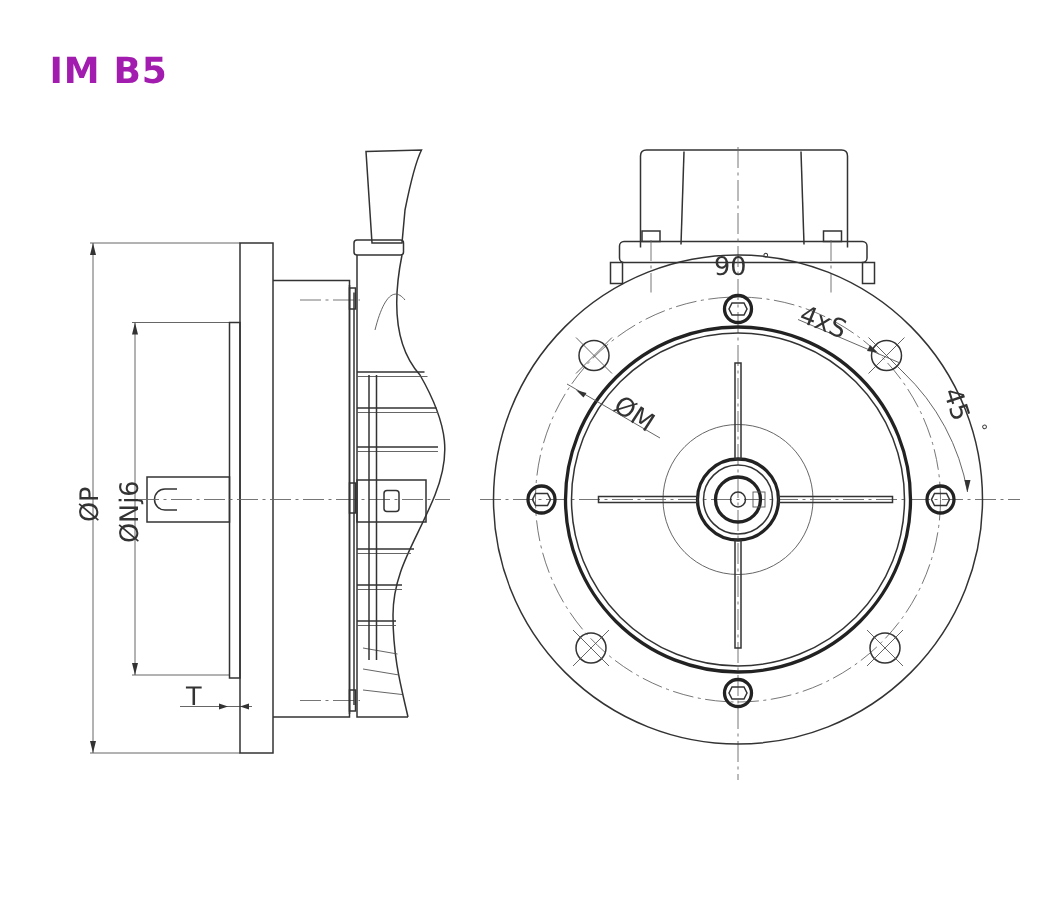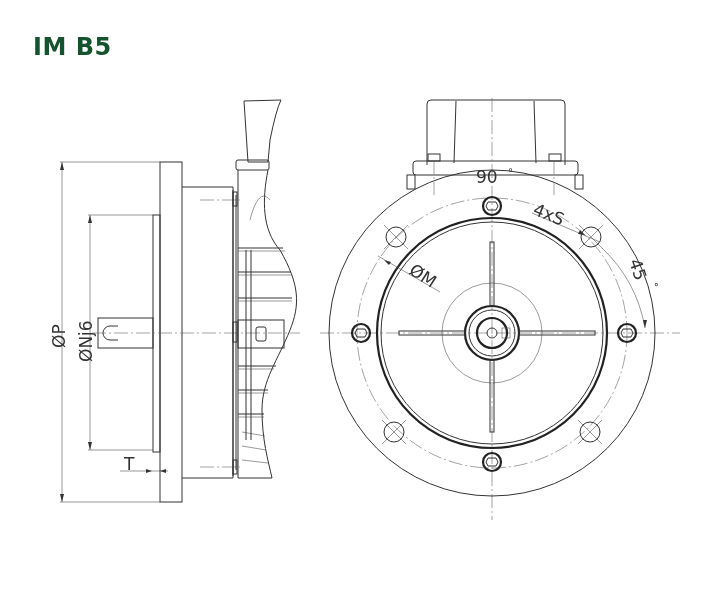--- a/index.html
+++ b/index.html
@@ -1,17 +1,17 @@
 <!DOCTYPE html>
 <html><head>
   <meta charset="utf-8">
   <style>
     html, body { margin: 0; padding: 0; background: #ffffff; }
     body { width: 706px; height: 616px; position: relative; overflow: hidden; font-family: "DejaVu Sans", sans-serif; }
-    .title { position: absolute; left: 33px; top: 33px; font-family: "DejaVu Sans", sans-serif; font-weight: bold; font-size: 24px; color: #14532d; letter-spacing: 0.5px; }
+    .title { position: absolute; left: 33px; top: 33px; font-family: "DejaVu Sans", sans-serif; font-weight: bold; font-size: 24px; color: #a21caf; letter-spacing: 0.5px; }
     svg { position: absolute; left: 0; top: 0; }
     .ln { stroke: #333; fill: none; stroke-width: 1; }
     .thin { stroke: #555; fill: none; stroke-width: 0.6; }
     .thick { stroke: #222; fill: none; stroke-width: 2.2; }
     .cl { stroke: #666; fill: none; stroke-width: 0.6; stroke-dasharray: 14 3 2 3; }
     .lbl { font-family: "DejaVu Sans", sans-serif; font-size: 17px; fill: #333; }
     .deg { font-family: "DejaVu Sans", sans-serif; font-size: 10px; fill: #333; }
   </style>
 </head>
 <body>

